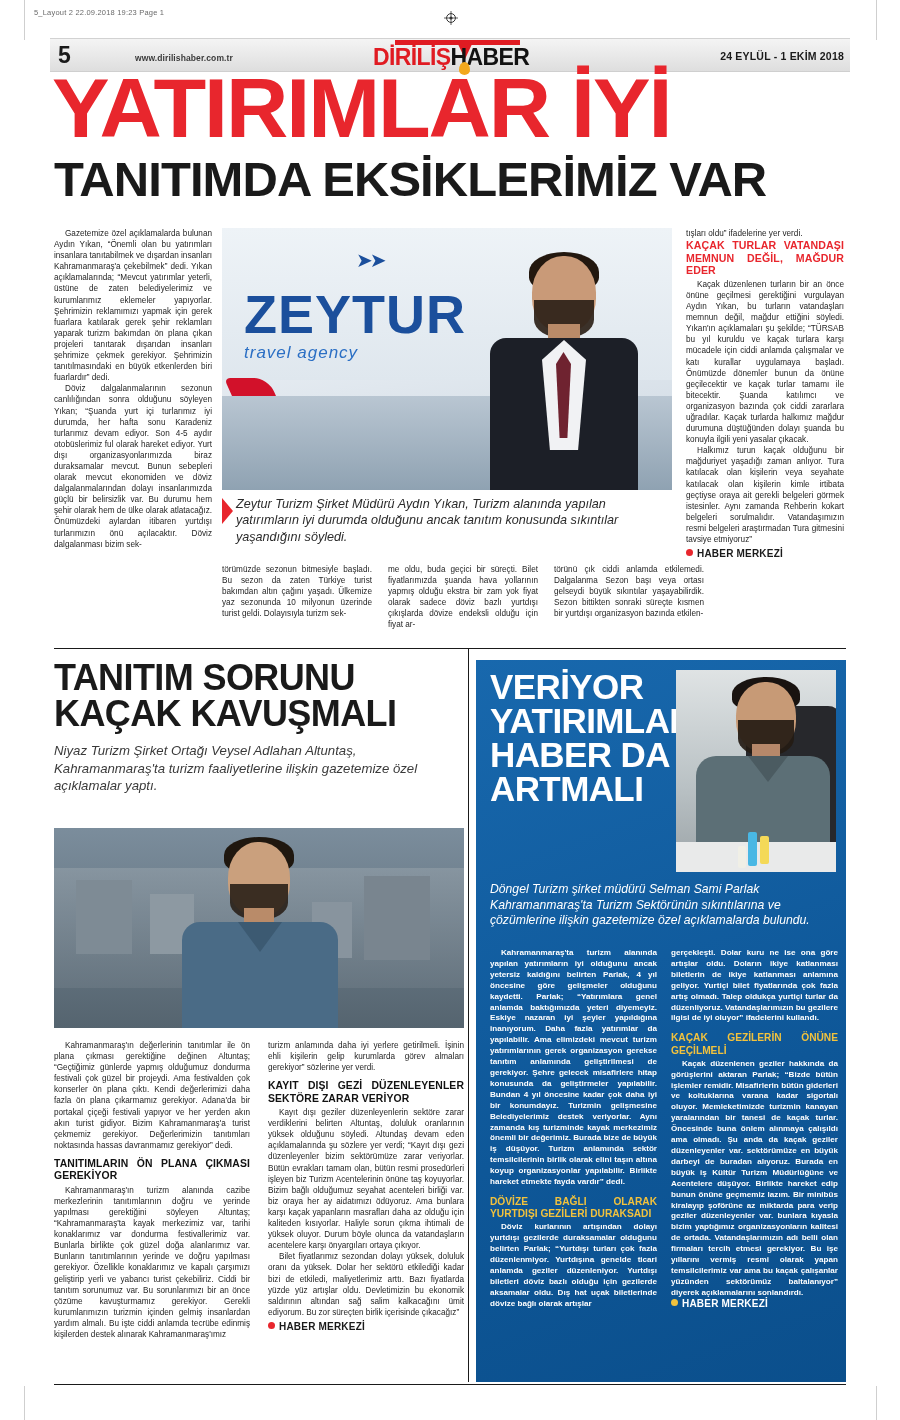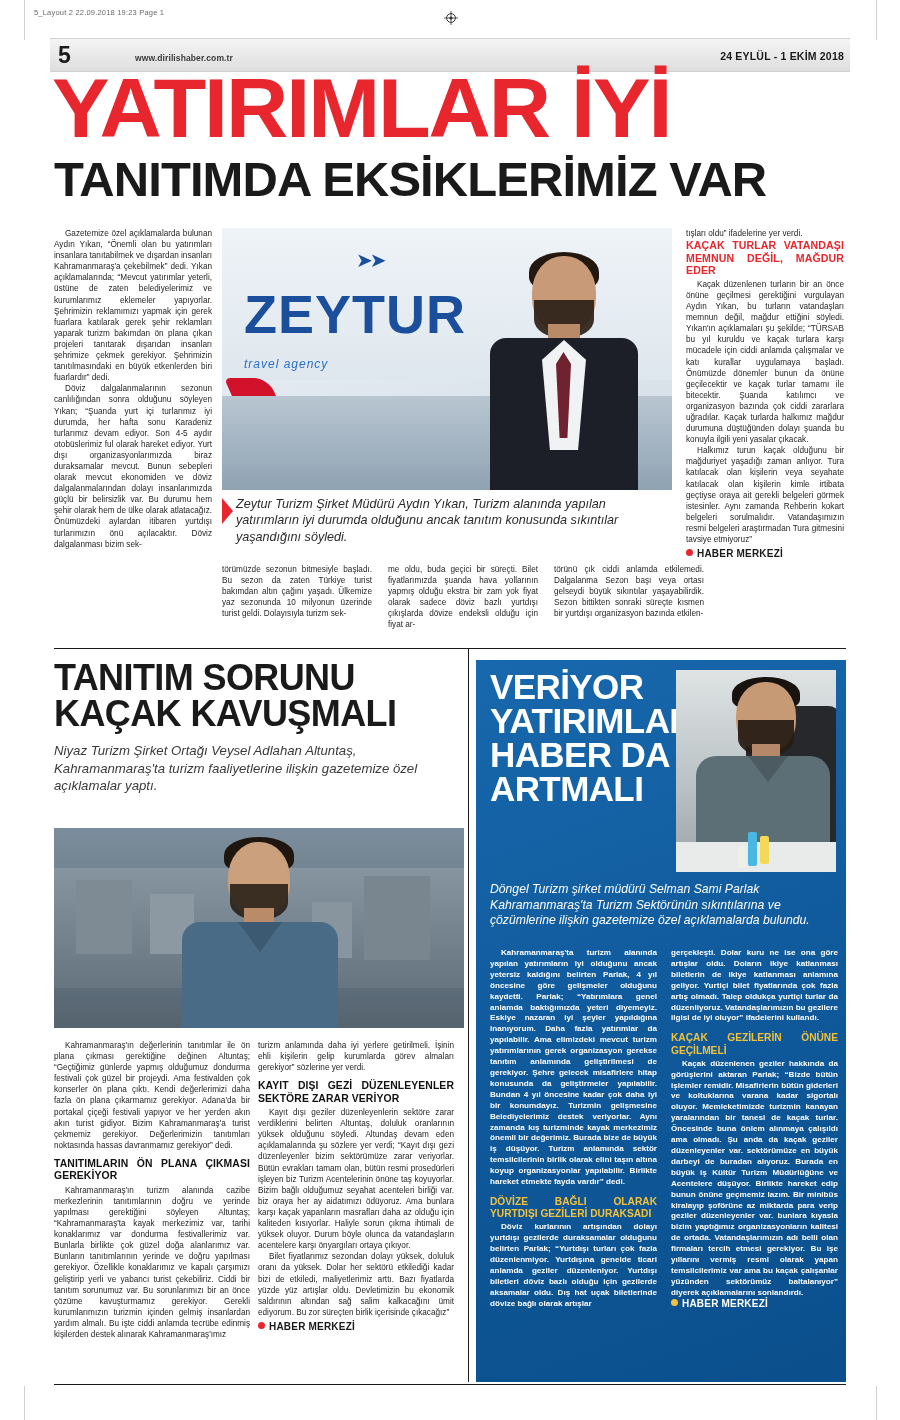--- a/index.html
+++ b/index.html
@@ -75,21 +75,21 @@
     position:absolute; left:168px; top:0px; width:450px; height:262px;
     overflow:hidden; background:#cfd9e2;
   }
   .zeytur-bg { position:absolute; inset:0; background:linear-gradient(170deg,#f2f5f8 0%,#e6ecf2 42%,#cbd6e0 100%); }
   .z-wall { position:absolute; left:0; top:0; width:100%; height:58%;
     background:linear-gradient(180deg,#eef3f7 0%,#dfe7ee 100%); }
   .z-sign {
     position:absolute; left:22px; top:42px; width:250px; height:96px;
   }
   .z-word { font-size:54px; font-weight:bold; color:#1b4f9c; letter-spacing:1px; line-height:1; font-family:"Liberation Sans", sans-serif;margin-top:17px;}
-  .z-tag { font-size:12px; color:#2b6fc4; font-style:italic; letter-spacing:1px; margin-top:16px; }
+  .z-tag { font-size:17px; color:#2b6fc4; font-style:italic; letter-spacing:1px; margin-top:2px; }
   .z-birds { position:absolute; left:112px; top:-22px; font-size:20px; color:#1b4f9c; letter-spacing:-3px;}
   .z-plane {
     position:absolute; left:10px; top:150px; width:200px; height:86px;
   }
   .plane-body { position:absolute; left:0; top:30px; width:190px; height:22px; background:#f3f3f3; border-radius:11px/11px; box-shadow:0 2px 4px rgba(0,0,0,.25);}
   .plane-tail { position:absolute; left:0px; top:0px; width:44px; height:36px; background:#d2112a; border-radius:6px 14px 0 0; transform:skewX(24deg); }
   .plane-wing { position:absolute; left:72px; top:44px; width:96px; height:14px; background:#dfe3e6; transform:skewX(-34deg); border-radius:3px;}
   .plane-win { position:absolute; left:28px; top:38px; width:140px; height:3px; background:#b9c2c9; }
   .z-desk { position:absolute; left:0; bottom:0; width:100%; height:36%; background:linear-gradient(180deg,#b9c6d2 0%,#8fa2b2 100%); }
   .z-man {
@@ -149,21 +149,21 @@
   .p2-b2 { position:absolute; left:96px; top:66px; width:44px; height:60px; background:#8d99a2;}
   .p2-b3 { position:absolute; right:34px; top:48px; width:66px; height:84px; background:#79858f;}
   .p2-b4 { position:absolute; right:112px; top:74px; width:40px; height:56px; background:#88949e;}
   .p2-man{ position:absolute; left:128px; top:14px; width:156px; height:188px;}
   .p2-head{ position:absolute; left:46px; top:0; width:62px; height:74px; background:#caa07d; border-radius:48% 48% 44% 44%;}
   .p2-hair{ position:absolute; left:42px; top:-5px; width:70px; height:36px; background:#1f170f; border-radius:50% 50% 34% 34%;}
   .p2-beard{position:absolute; left:48px; top:42px; width:58px; height:36px; background:#2a2018; border-radius:0 0 48% 48%; opacity:.9;}
   .p2-neck{ position:absolute; left:62px; top:66px; width:30px; height:20px; background:#b98b69;}
   .p2-body{ position:absolute; left:0px; top:80px; width:156px; height:110px; background:#4a6b86; border-radius:18px 18px 0 0;}
   .p2-coll{ position:absolute; left:56px; top:80px; width:44px; height:30px; background:#3c5a72; clip-path:polygon(50% 100%,0 0,100% 0);}
-  .a2-body { position:absolute; left:54px; top:1040px; width:410px; display:flex; gap:8px; }
+  .a2-body { position:absolute; left:54px; top:1040px; width:410px; display:flex; gap:18px; }
   .a2-body .c { width:196px; }
   .subhead-blk {
     font-weight:bold; font-size:10.4px; line-height:12.4px; color:#111;
     letter-spacing:.1px; margin:7px 0 2px; text-indent:0 !important;
   }
 
   
   .a3 {
     position:absolute; left:476px; top:660px; width:370px; height:722px;
     background:#0f5ca3;
@@ -222,20 +222,28 @@
   <div class="trim-l"></div>
   <div class="trim-r"></div>
   <div class="trim-bl"></div>
   <div class="trim-br"></div>
 
   <div class="masthead"></div>
   <div class="folio">5</div>
   <div class="website">www.dirilishaber.com.tr</div>
   <div class="dateline">24 EYLÜL - 1 EKİM 2018</div>
 
+  <div class="logo-wrap">
+    <div class="logo-redbar"></div>
+    <div class="logo-tri"></div>
+    <div class="logo-text">
+      <span class="logo-d">DİRİLİŞ</span><span class="logo-h">HABER</span>
+    </div>
+    <div class="logo-dot"></div>
+  </div>
 
   <div class="hl-main">YATIRIMLAR İYİ</div>
   <div class="hl-sub">TANITIMDA EKSİKLERİMİZ VAR</div>
 
   <div class="a1">
 
     <div class="col-text a1-c1">
       <p>Gazetemize özel açıklamalarda bulunan Aydın Yıkan, “Önemli olan bu yatırımları insanlara tanıtabilmek ve dışardan insanları Kahramanmaraş'a çekebilmek” dedi. Yıkan açıklamalarında; “Mevcut yatırımlar yeterli, üstüne de zaten belediyelerimiz ve kurumlarımız eklemeler yapıyorlar. Şehrimizin reklamımızı yapmak için gerek fuarlara katılarak gerek şehir reklamları yaparak turizm bakımdan ön plana çıkan projeleri tanıtarak dışarıdan insanları şehrimize çekmek gerekiyor. Şehrimizin tanıtılmasındaki en büyük etkenlerden biri fuarlardır” dedi.</p>
       <p>Döviz dalgalanmalarının sezonun canlılığından sonra olduğunu söyleyen Yıkan; “Şuanda yurt içi turlarımız iyi durumda, her hafta sonu Karadeniz turlarımız devam ediyor. Son 4-5 aydır otobüslerimiz ful olarak hareket ediyor. Yurt dışı organizasyonlarımızda biraz duraksamalar mevcut. Bunun sebepleri olarak mevcut ekonomiden ve döviz dalgalanmalarından dolayı insanlarımızda güçlü bir belirsizlik var.  Bu durumu hem şehir olarak hem de ülke olarak atlatacağız. Önümüzdeki aylardan itibaren yurtdışı turlarımızın önü açılacaktır. Döviz dalgalanması bizim sek-</p>
     </div>

